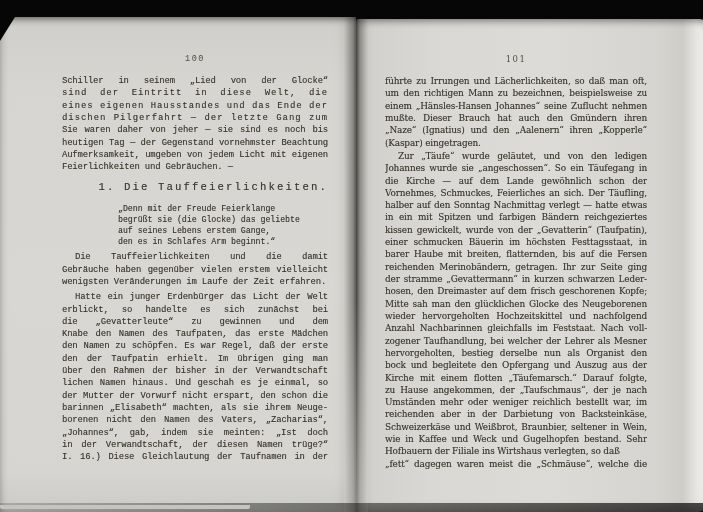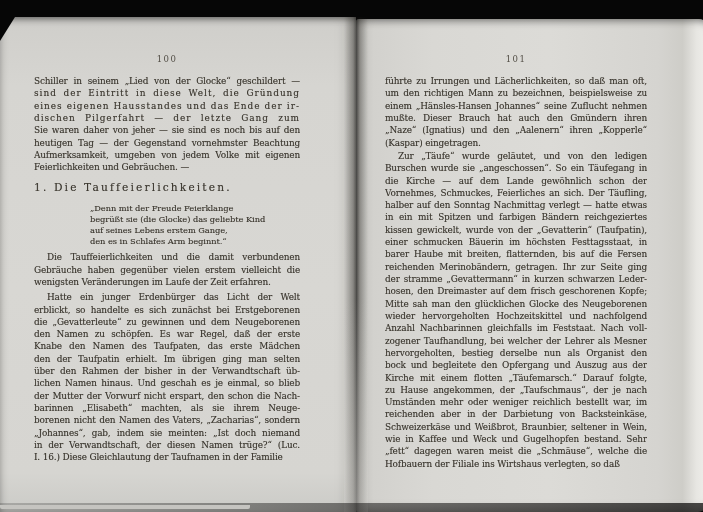--- a/index.html
+++ b/index.html
@@ -29,33 +29,33 @@
   .gutter-fade{position:absolute;left:344px;top:300px;width:24px;height:212px;pointer-events:none;
     background:linear-gradient(180deg,rgba(214,213,209,0) 0%,rgba(214,213,209,.45) 100%);}
   .corner-tl{position:absolute;left:0;top:17px;width:0;height:0;
     border-top:24px solid #060606;border-right:15px solid transparent;}
   .bottom-shade{position:absolute;left:0;top:503px;width:703px;height:9px;pointer-events:none;
     background:linear-gradient(90deg,rgba(8,7,6,.18) 0%,rgba(8,7,6,.45) 45%,rgba(8,7,6,.72) 100%);}
   .bottom-sliver{position:absolute;left:0;top:505px;width:250px;height:4px;background:#c5c4c0;
     border-radius:0 0 2px 2px;}
 
   .col{position:absolute;color:#3b372f;text-shadow:.2px .2px 0 rgba(59,55,47,.45);}
-  .page.left  .col{left:34px;top:58px;width:266px;}
+  .page.left  .col{left:62px;top:58px;width:266px;font-family:Liberation Mono, monospace;}
   .page.right .col{left:29px;top:56px;width:262px;}
   .pagenum{position:absolute;left:0;top:-21px;width:100%;text-align:center;
     font-size:8.5px;line-height:10px;letter-spacing:1.5px;color:#524e46;text-shadow:none;}
   .ln{font-size:8.8px;line-height:12.32px;height:12.32px;letter-spacing:-0.1px;
       text-align:justify;text-align-last:justify;overflow:hidden;white-space:normal;}
   .ln.end{text-align-last:left;}
   .ln.ind{text-indent:13px;}
   .ln.sp{letter-spacing:1.05px;}
-  .heading{margin-top:7px;font-size:10.5px;line-height:13px;letter-spacing:2.2px;text-align:left;}
+  .heading{margin-top:7px;font-size:10.5px;line-height:13px;letter-spacing:2.2px;text-align:right;}
   .quote{margin-top:9px;margin-left:56px;width:206px;}
   .quote .ln{font-size:8.2px;line-height:11.2px;height:11.2px;letter-spacing:0;
-             text-align:center;text-align-last:left;}
+             text-align:left;text-align-last:left;}
   .para{margin:0;}
   .p-intro{margin-top:4px;}
   .p-names{margin-top:3px;}
   .p-taufe{margin-top:1px;}
 </style>
 </head>
 <body>
 
 <div class="scene">
 
@@ -63,41 +63,41 @@
 
     <div class="col">
       <div class="pagenum">100</div>
       <div class="para">
           <div class="ln">Schiller in seinem „Lied von der Glocke“ geschildert —</div>
           <div class="ln sp">sind der Eintritt in diese Welt, die Gründung</div>
           <div class="ln sp">eines eigenen Hausstandes und das Ende der ir-</div>
           <div class="ln sp">dischen Pilgerfahrt — der letzte Gang zum Grabe.</div>
           <div class="ln">Sie waren daher von jeher — sie sind es noch bis auf den</div>
           <div class="ln">heutigen Tag — der Gegenstand vornehmster Beachtung und</div>
-          <div class="ln">Aufmerksamkeit, umgeben von jedem Volke mit eigenen</div>
+          <div class="ln">Aufmerksamkeit, umgeben von jedem Licht mit eigenen</div>
           <div class="ln end">Feierlichkeiten und Gebräuchen. —</div>
         </div>
       <div class="heading">1. Die Tauffeierlichkeiten.</div>
       <div class="quote">
           <div class="ln">„Denn mit der Freude Feierklange</div>
           <div class="ln">begrüßt sie (die Glocke) das geliebte Kind</div>
           <div class="ln">auf seines Lebens erstem Gange,</div>
           <div class="ln end">den es in Schlafes Arm beginnt.“</div>
         </div>
       <div class="para p-intro">
           <div class="ln ind">Die Tauffeierlichkeiten und die damit verbundenen</div>
           <div class="ln">Gebräuche haben gegenüber vielen erstem vielleicht die</div>
           <div class="ln end">wenigsten Veränderungen im Laufe der Zeit erfahren.</div>
         </div>
       <div class="para p-names">
           <div class="ln ind">Hatte ein junger Erdenbürger das Licht der Welt</div>
           <div class="ln">erblickt, so handelte es sich zunächst bei Erstgeborenen darum,</div>
           <div class="ln">die „Gevatterleute“ zu gewinnen und dem Neugeborenen</div>
+          <div class="ln">Knabe den Namen des Taufpaten, das erste Mädchen</div>
           <div class="ln">den Namen zu schöpfen. Es war Regel, daß der erste</div>
-          <div class="ln">Knabe den Namen des Taufpaten, das erste Mädchen</div>
           <div class="ln">den der Taufpatin erhielt. Im übrigen ging man selten</div>
           <div class="ln">über den Rahmen der bisher in der Verwandtschaft üb-</div>
           <div class="ln">lichen Namen hinaus. Und geschah es je einmal, so blieb</div>
           <div class="ln">der Mutter der Vorwurf nicht erspart, den schon die Nach-</div>
           <div class="ln">barinnen „Elisabeth“ machten, als sie ihrem Neuge-</div>
           <div class="ln">borenen nicht den Namen des Vaters, „Zacharias“, sondern</div>
           <div class="ln">„Johannes“, gab, indem sie meinten: „Ist doch niemand</div>
           <div class="ln">in der Verwandtschaft, der diesen Namen trüge?“ (Luc.</div>
           <div class="ln end">I. 16.) Diese Gleichlautung der Taufnamen in der Familie</div>
         </div>
@@ -110,21 +110,21 @@
       <div class="para">
           <div class="ln">führte zu Irrungen und Lächerlichkeiten, so daß man oft,</div>
           <div class="ln">um den richtigen Mann zu bezeichnen, beispielsweise zu</div>
           <div class="ln">einem „Hänsles-Hansen Johannes“ seine Zuflucht nehmen</div>
           <div class="ln">mußte. Dieser Brauch hat auch den Gmündern ihren</div>
           <div class="ln">„Naze“ (Ignatius) und den „Aalenern“ ihren „Kopperle“</div>
           <div class="ln end">(Kaspar) eingetragen.</div>
         </div>
       <div class="para p-taufe">
           <div class="ln ind">Zur „Täufe“ wurde geläutet, und von den ledigen</div>
-          <div class="ln">Burschen wurde sie „angeschossen“. So ein Täufegang in</div>
+          <div class="ln">Johannes wurde sie „angeschossen“. So ein Täufegang in</div>
           <div class="ln">die Kirche — auf dem Lande gewöhnlich schon der Geschäfte</div>
           <div class="ln">Vornehmes, Schmuckes, Feierliches an sich. Der Täufling,</div>
           <div class="ln">halber auf den Sonntag Nachmittag verlegt — hatte etwas</div>
           <div class="ln">in ein mit Spitzen und farbigen Bändern reichgeziertes Trag-</div>
           <div class="ln">kissen gewickelt, wurde von der „Gevatterin“ (Taufpatin),</div>
           <div class="ln">einer schmucken Bäuerin im höchsten Festtagsstaat, in kost-</div>
           <div class="ln">barer Haube mit breiten, flatternden, bis auf die Fersen</div>
           <div class="ln">reichenden Merinobändern, getragen. Ihr zur Seite ging stolz</div>
           <div class="ln">der stramme „Gevattermann“ in kurzen schwarzen Leder-</div>
           <div class="ln">hosen, den Dreimaster auf dem frisch geschorenen Kopfe; in der</div>
@@ -133,22 +133,22 @@
           <div class="ln">Anzahl Nachbarinnen gleichfalls im Feststaat. Nach voll-</div>
           <div class="ln">zogener Taufhandlung, bei welcher der Lehrer als Mesner</div>
           <div class="ln">hervorgeholten, bestieg derselbe nun als Organist den Orgel-</div>
           <div class="ln">bock und begleitete den Opfergang und Auszug aus der</div>
           <div class="ln">Kirche mit einem flotten „Täufemarsch.“ Darauf folgte,</div>
           <div class="ln">zu Hause angekommen, der „Taufschmaus“, der je nach</div>
           <div class="ln">Umständen mehr oder weniger reichlich bestellt war, im</div>
           <div class="ln">reichenden aber in der Darbietung von Backsteinkäse,</div>
           <div class="ln">Schweizerkäse und Weißbrot, Braunbier, seltener in Wein, so-</div>
           <div class="ln">wie in Kaffee und Weck und Gugelhopfen bestand. Sehr</div>
+          <div class="ln end">Hofbauern der Filiale ins Wirtshaus verlegten, so daß</div>
           <div class="ln">„fett“ dagegen waren meist die „Schmäuse“, welche die</div>
-          <div class="ln end">Hofbauern der Filiale ins Wirtshaus verlegten, so daß</div>
         </div>
     </div>
   </div>
 
   <div class="gutter"></div>
   <div class="gutter-fade"></div>
   <div class="corner-tl"></div>
   <div class="bottom-shade"></div>
   <div class="bottom-sliver"></div>
 

